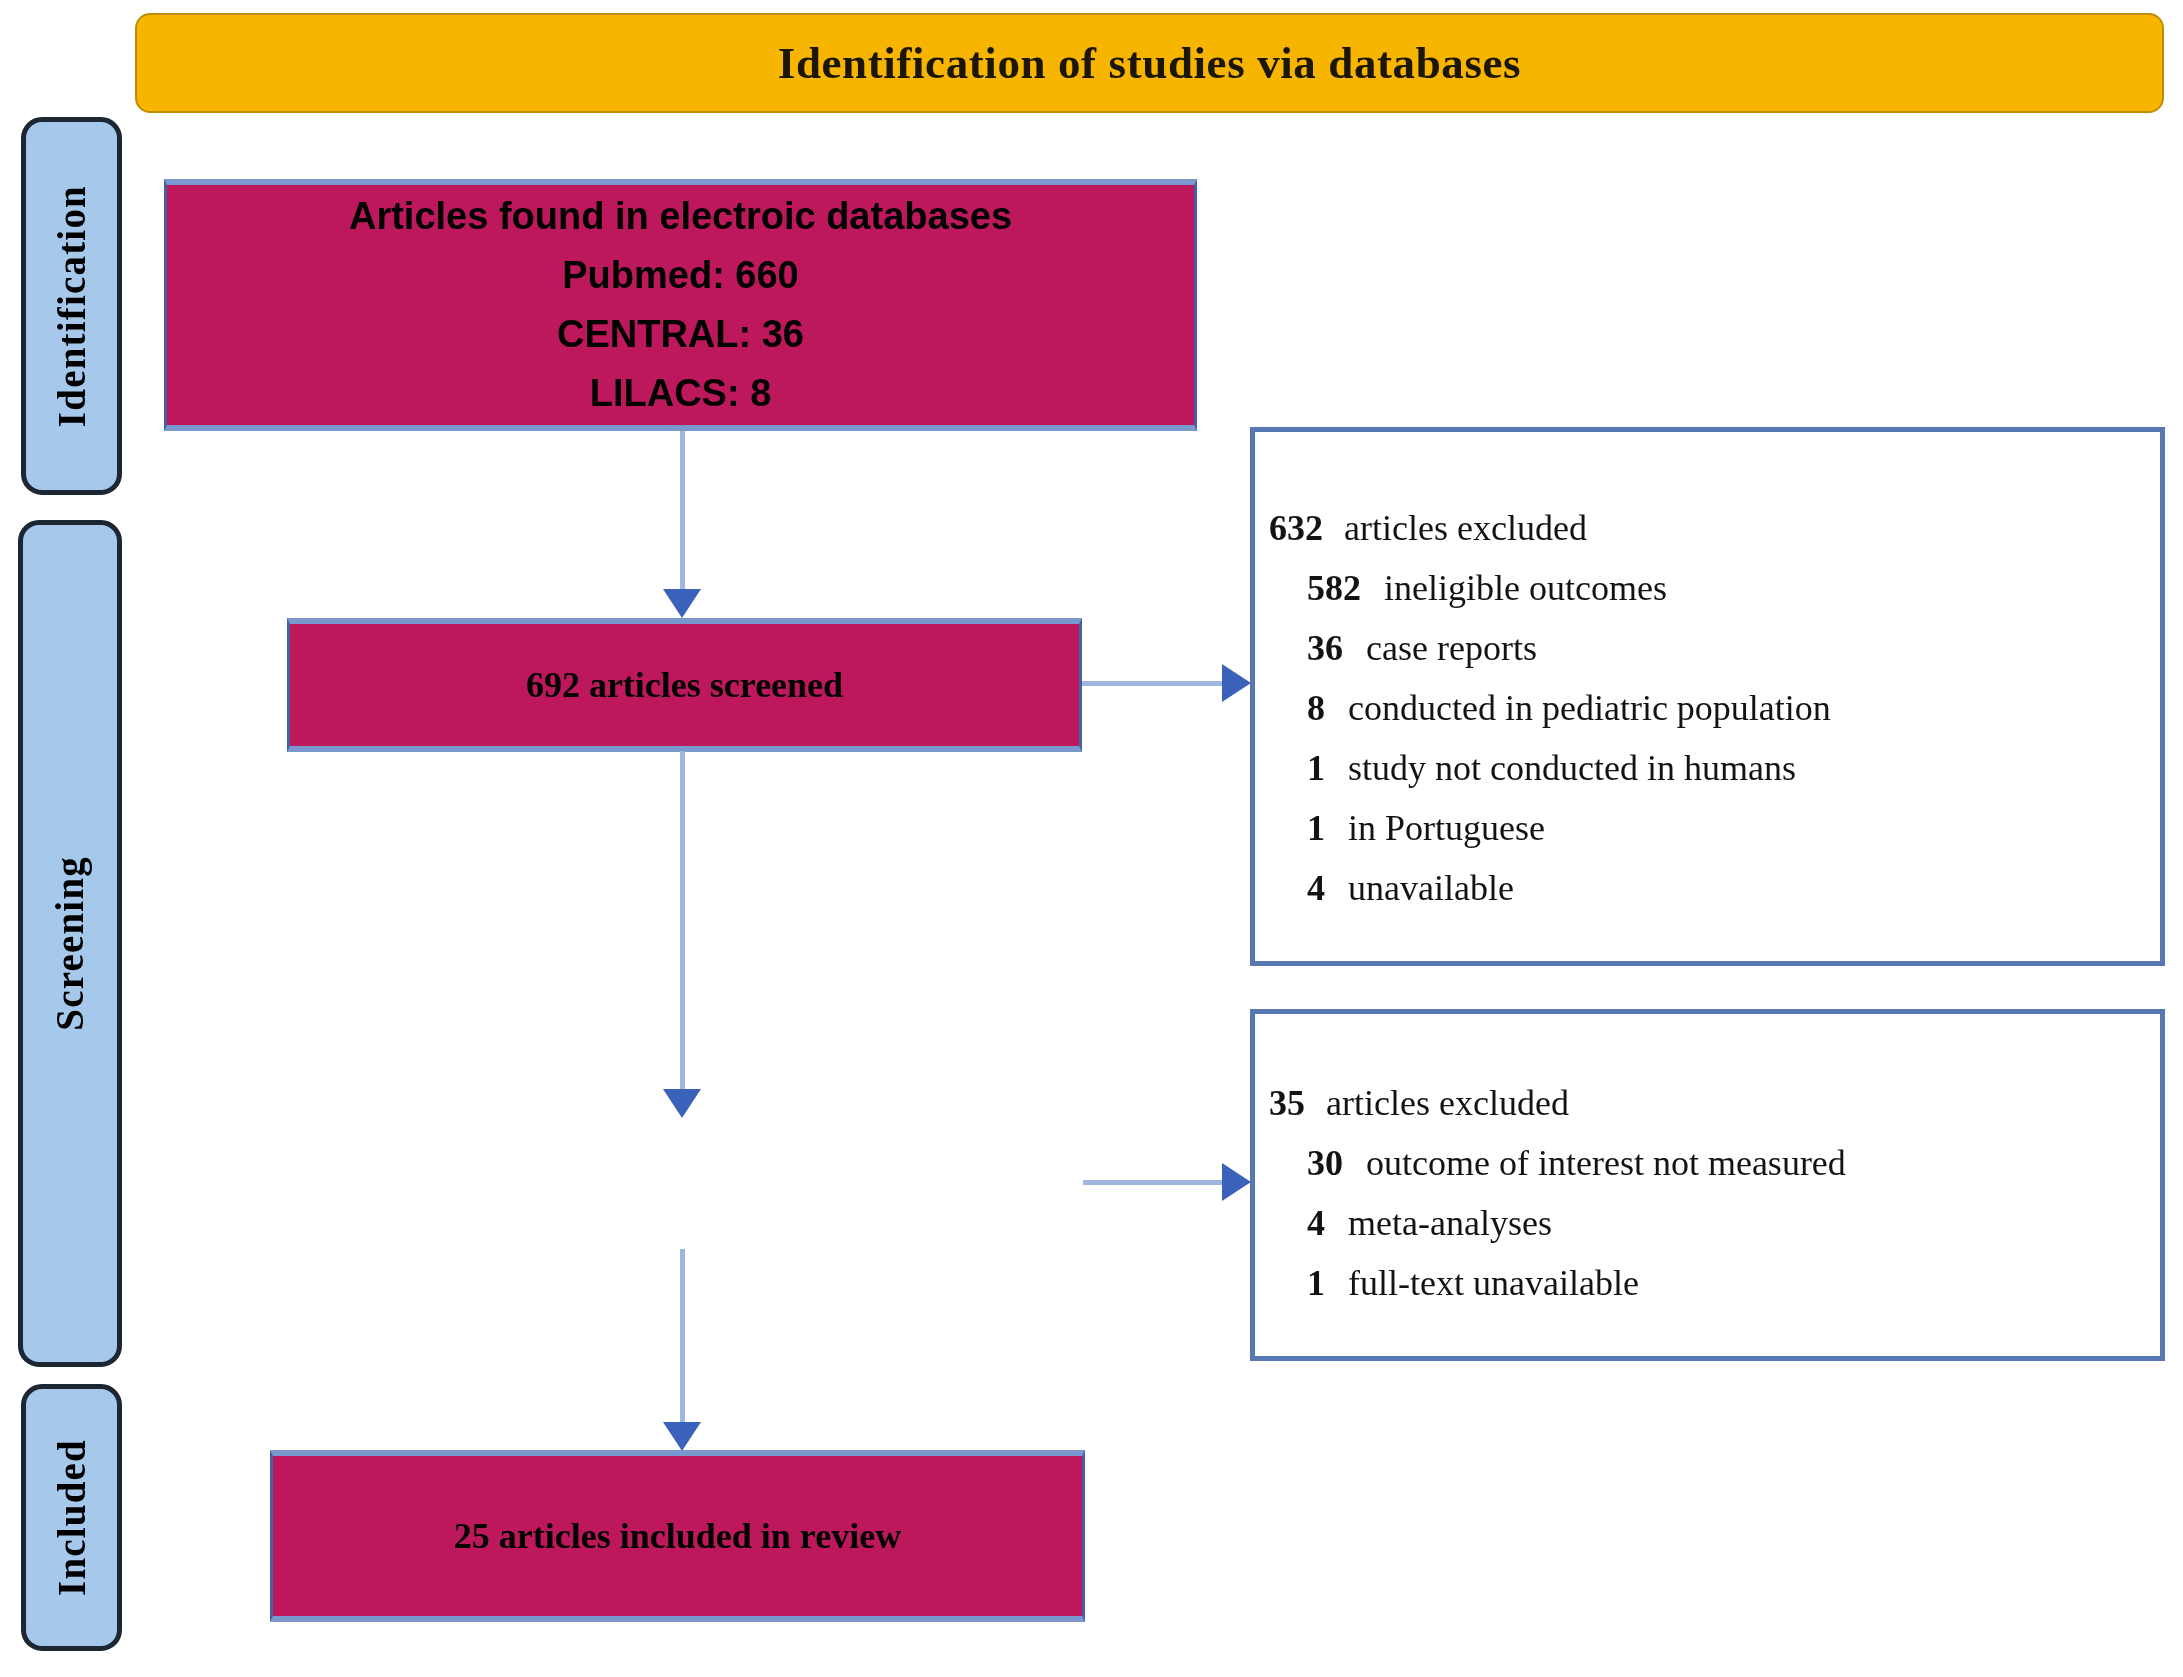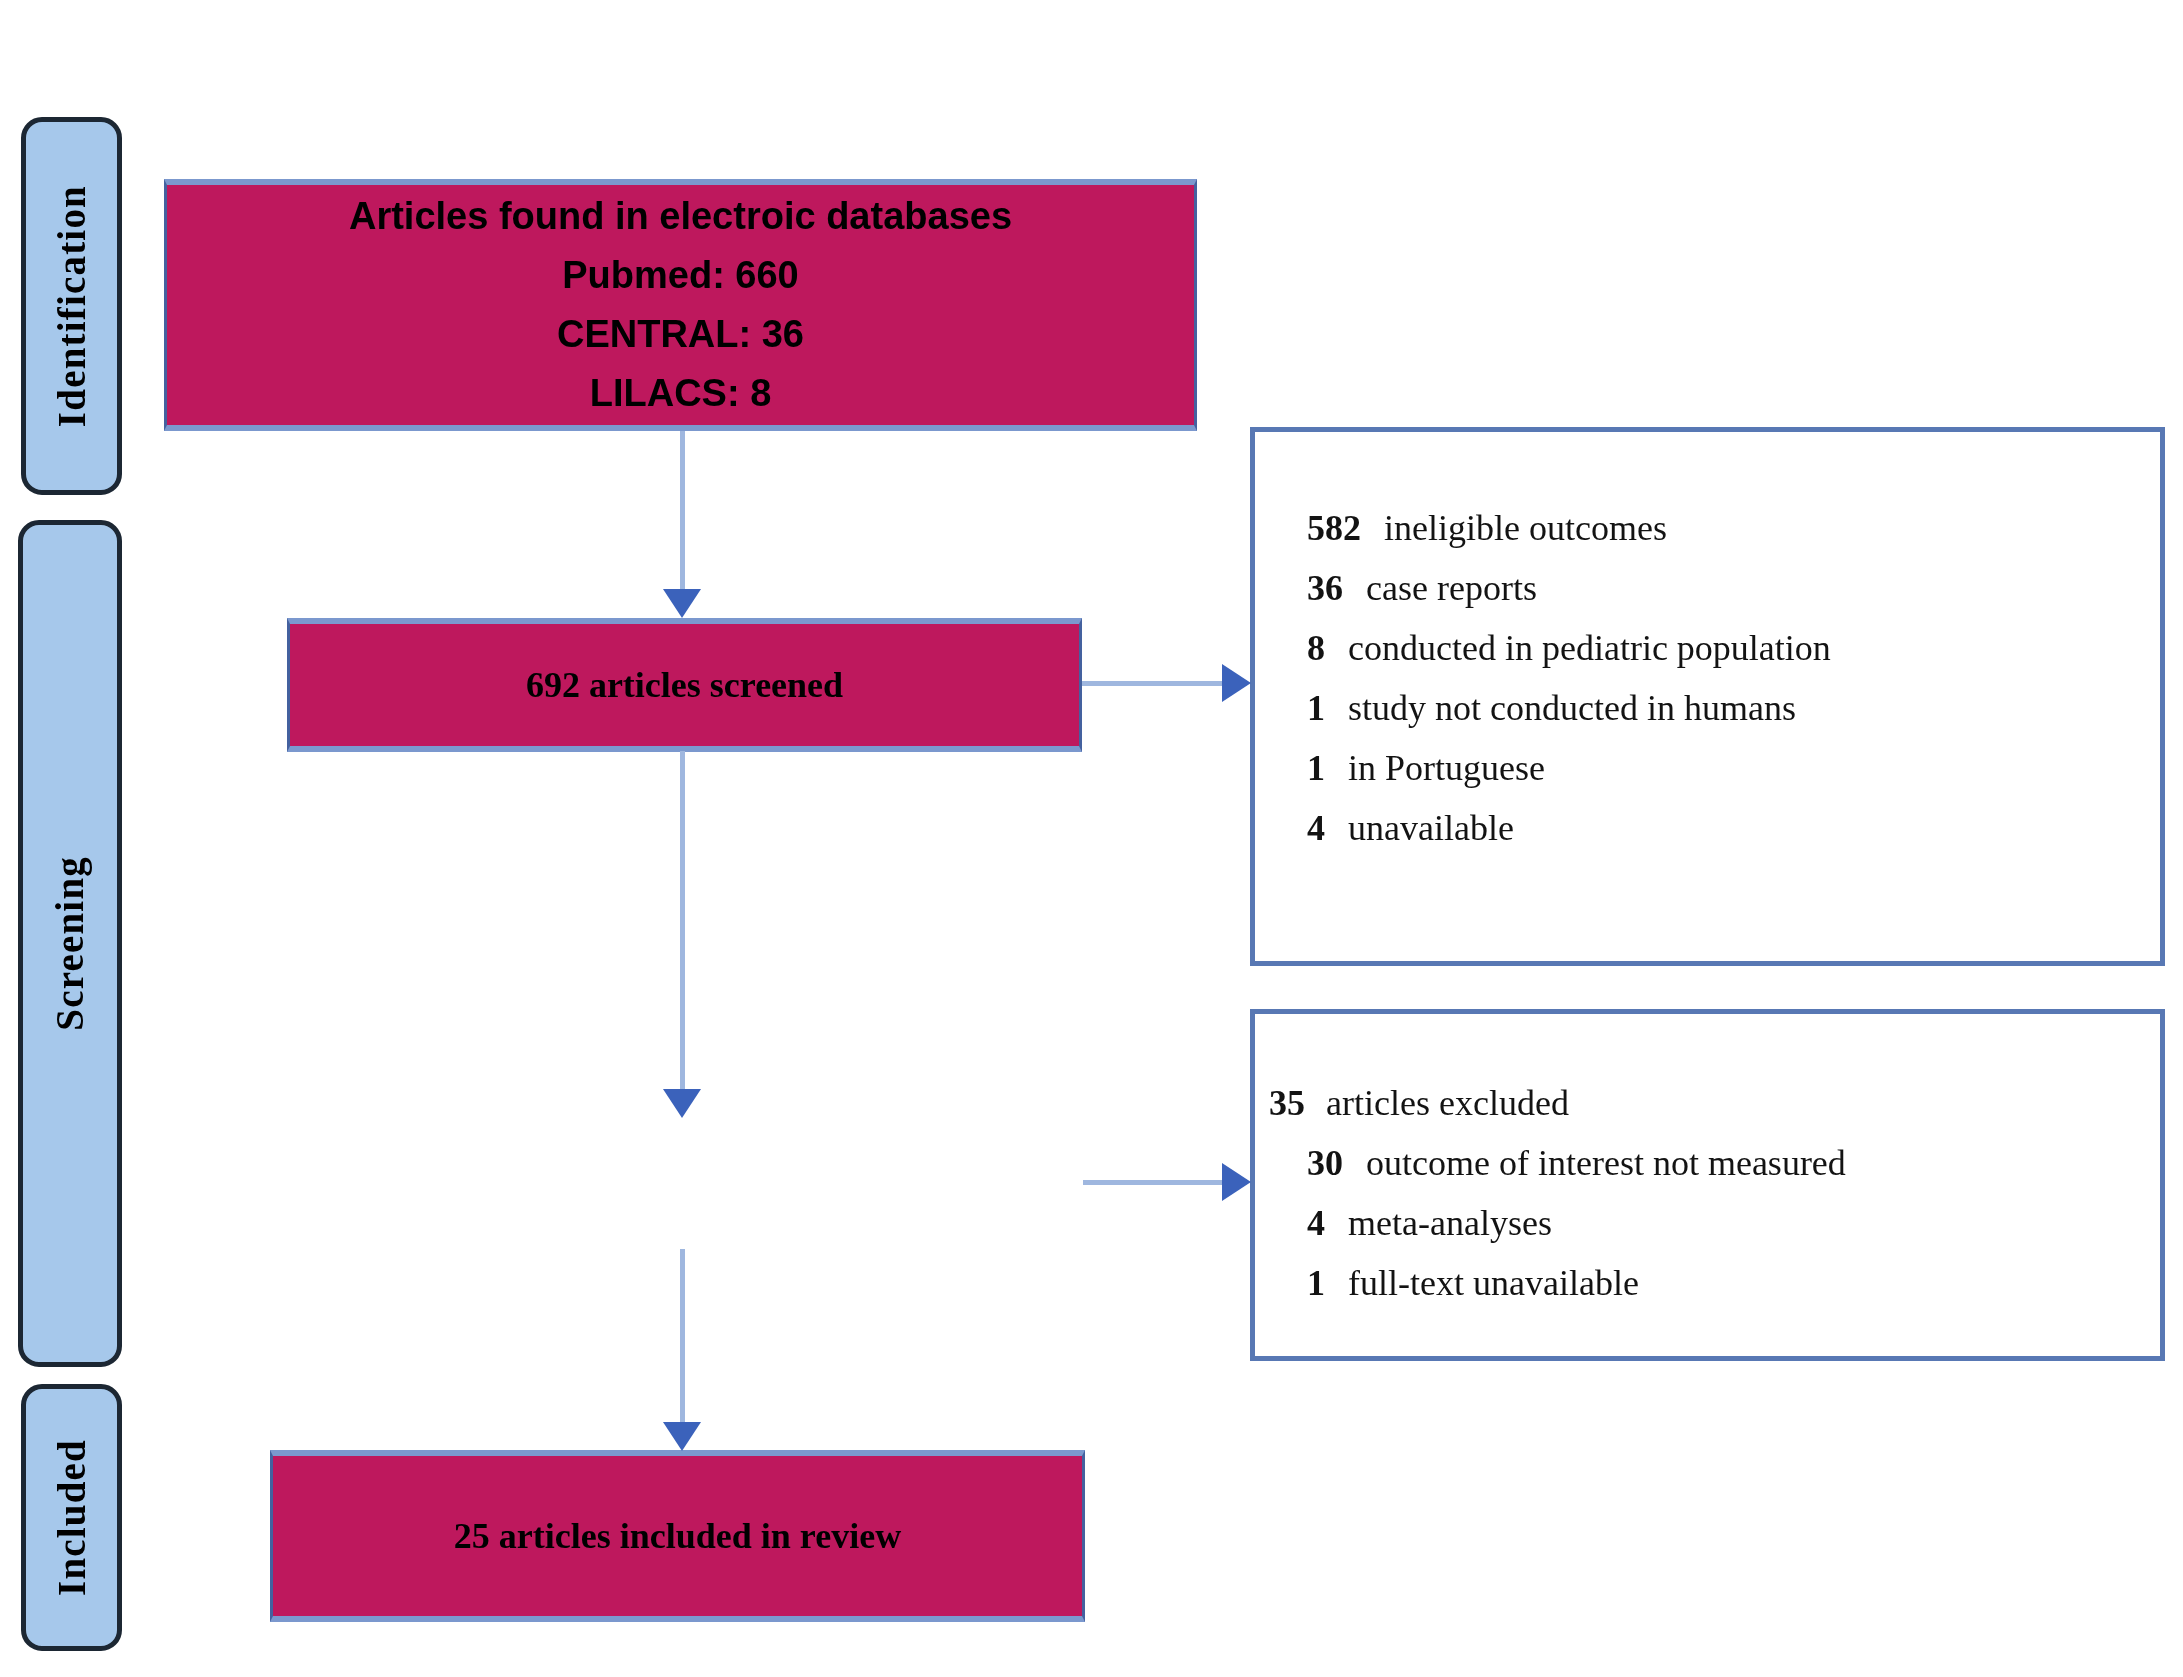--- a/index.html
+++ b/index.html
@@ -130,20 +130,23 @@
   .h1 { left: 1082px; top: 681px; width: 143px; }
   .a4 { left: 1222px; top: 664px; }
   .h2 { left: 1083px; top: 1180px; width: 141px; }
   .a5 { left: 1222px; top: 1163px; }
 </style>
 </head>
 <body>
 
 <div class="canvas">
 
+  <div class="banner">
+    <span class="banner-title">Identification of studies via databases</span>
+  </div>
 
   <div class="stage stage-identification">
     <span class="stage-label">Identification</span>
   </div>
   <div class="stage stage-screening">
     <span class="stage-label">Screening</span>
   </div>
   <div class="stage stage-included">
     <span class="stage-label">Included</span>
   </div>
@@ -158,20 +161,23 @@
   <div class="flow-box box-screened">
     <div class="serif-label">692 articles screened</div>
   </div>
 
 
   <div class="flow-box box-incl">
     <div class="serif-label">25 articles included in review</div>
   </div>
 
   <div class="excl-box excl-screening">
+    <div class="excl-heading">
+      <span class="num">632</span><span>articles excluded</span>
+    </div>
     <div class="excl-reason">
       <span class="num">582</span><span>ineligible outcomes</span>
     </div>
     <div class="excl-reason">
       <span class="num">36</span><span>case reports</span>
     </div>
     <div class="excl-reason">
       <span class="num">8</span><span>conducted in pediatric population</span>
     </div>
     <div class="excl-reason">

